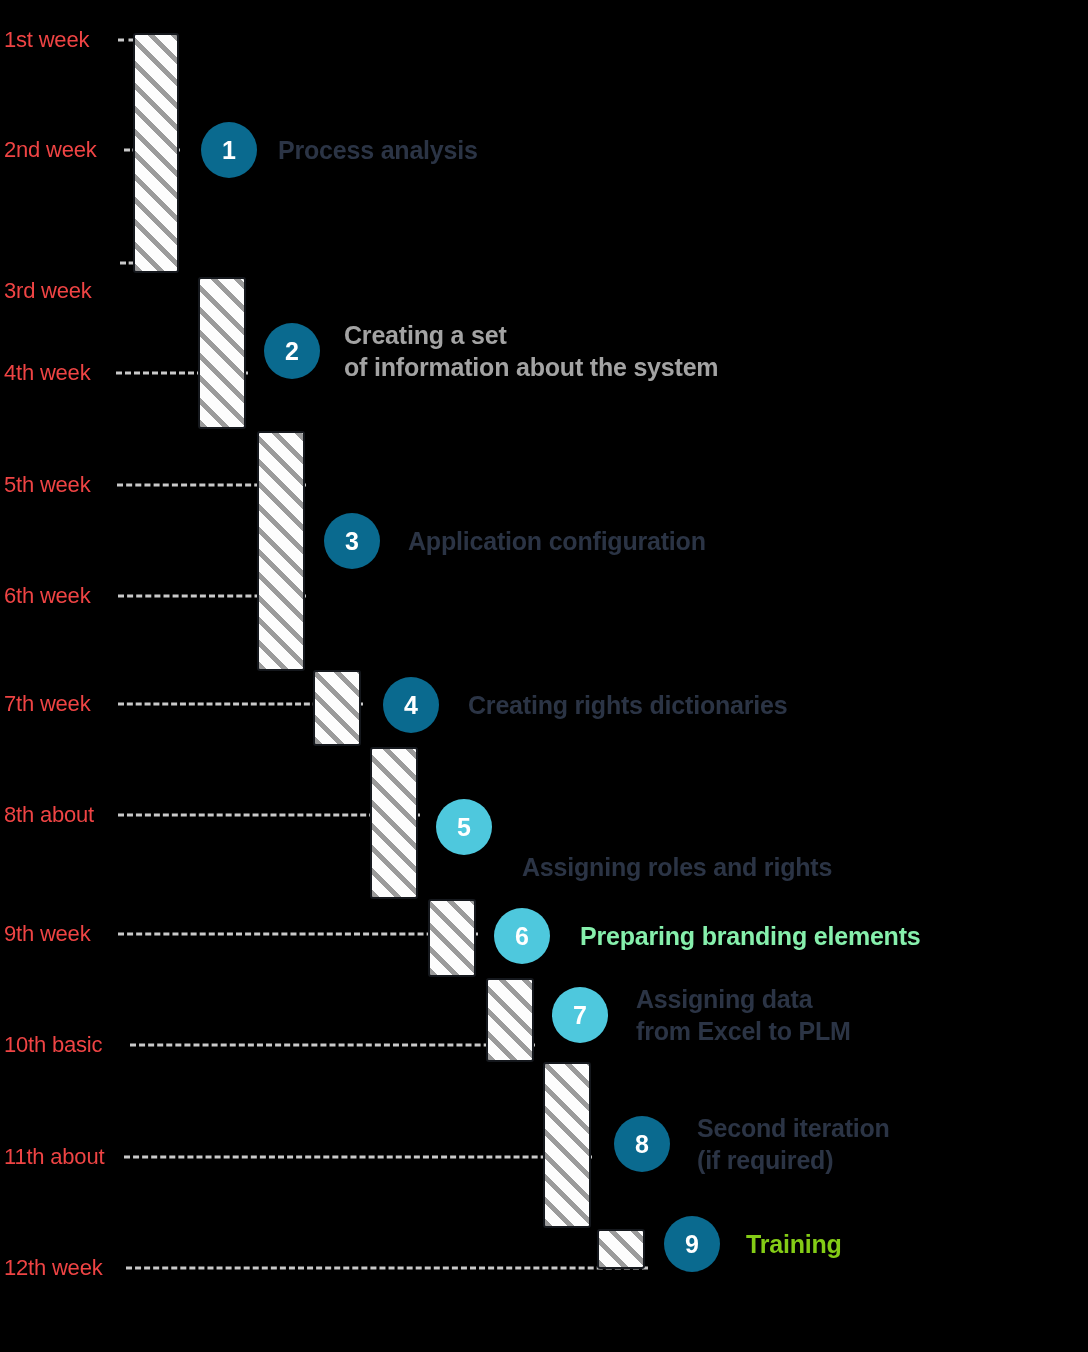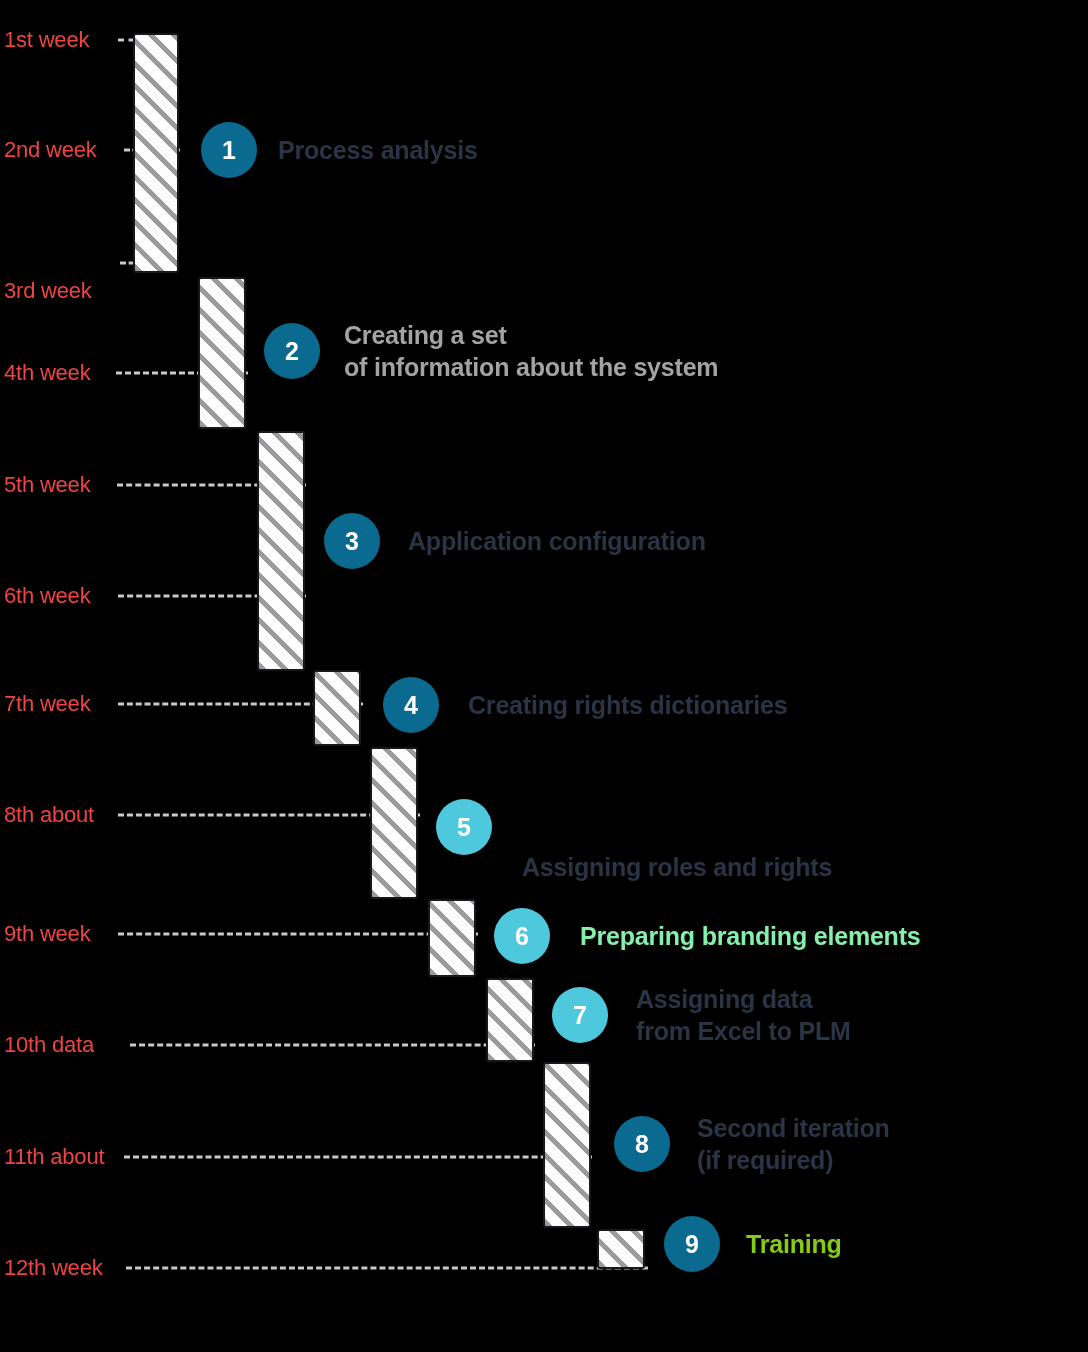--- a/index.html
+++ b/index.html
@@ -91,21 +91,21 @@
       <div class="week-label" style="left: 4px; top: 485px;">5th week</div>
       <div class="week-dash" style="left: 117px; width: 189px; top: 485px; border-top-color: rgb(201, 201, 201);"></div>
       <div class="week-label" style="left: 4px; top: 596px;">6th week</div>
       <div class="week-dash" style="left: 118px; width: 188px; top: 596px; border-top-color: rgb(201, 201, 201);"></div>
       <div class="week-label" style="left: 4px; top: 704px;">7th week</div>
       <div class="week-dash" style="left: 118px; width: 245px; top: 704px; border-top-color: rgb(201, 201, 201);"></div>
       <div class="week-label" style="left: 4px; top: 815px;">8th about</div>
       <div class="week-dash" style="left: 118px; width: 302px; top: 815px; border-top-color: rgb(201, 201, 201);"></div>
       <div class="week-label" style="left: 4px; top: 934px;">9th week</div>
       <div class="week-dash" style="left: 118px; width: 360px; top: 934px; border-top-color: rgb(201, 201, 201);"></div>
-      <div class="week-label" style="left: 4px; top: 1045px;">10th data</div>
+      <div class="week-label" style="left: 4px; top: 1045px;">10th basic</div>
       <div class="week-dash" style="left: 130px; width: 405px; top: 1045px; border-top-color: rgb(201, 201, 201);"></div>
       <div class="week-label" style="left: 4px; top: 1157px;">11th about</div>
       <div class="week-dash" style="left: 124px; width: 468px; top: 1157px; border-top-color: rgb(201, 201, 201);"></div>
       <div class="week-label" style="left: 4px; top: 1268px;">12th week</div>
       <div class="week-dash" style="left: 126px; width: 522px; top: 1268px; border-top-color: rgb(201, 201, 201);"></div>
     </div>
   <div id="bars-layer">
       <div class="bar" style="left: 133px; top: 33px; width: 46px; height: 240px;"></div>
       <div class="bar" style="left: 198px; top: 277px; width: 48px; height: 152px;"></div>
       <div class="bar" style="left: 257px; top: 431px; width: 48px; height: 240px;"></div>

